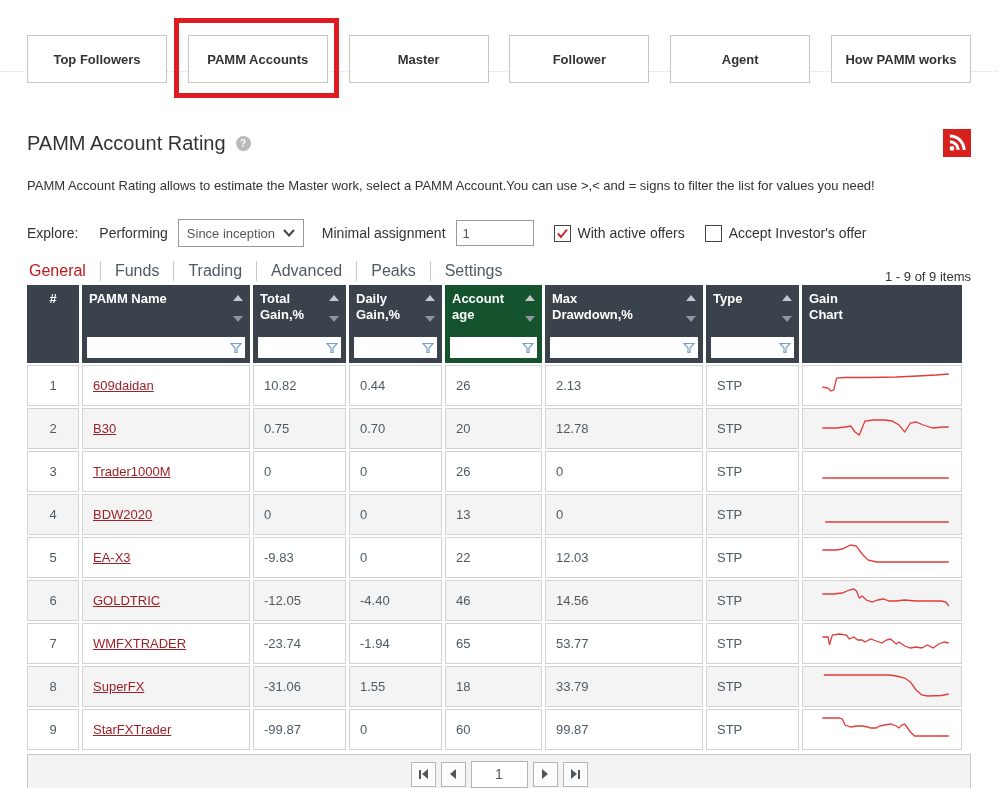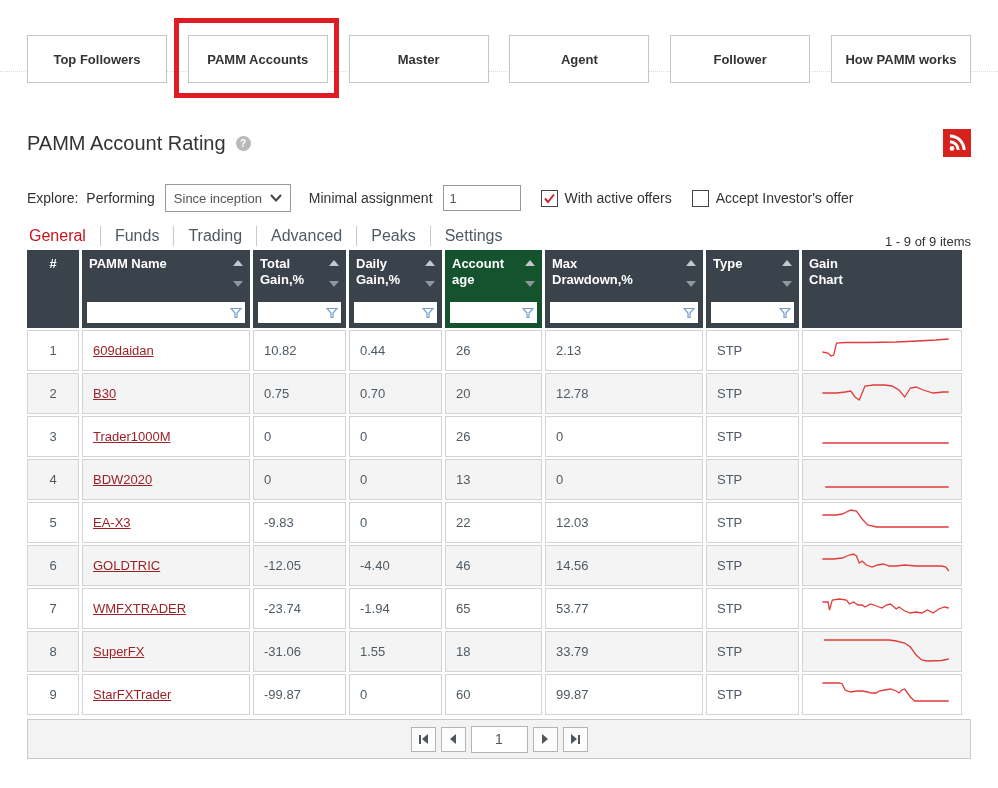--- a/index.html
+++ b/index.html
@@ -28,21 +28,21 @@
     width:15px; height:15px; border-radius:50%; background:#b9b9b9; color:#fff;
     font-size:10px; font-weight:bold; display:inline-flex; align-items:center; justify-content:center;
     margin-left:10px; cursor:pointer;
   }
   .rss { margin-left:auto; width:28px; height:28px; background:#d7211d; display:flex; align-items:center; justify-content:center; cursor:pointer; }
 
   .desc { margin-top:20px; font-size:13px; color:#333; }
 
   
   .filter-row { margin-top:26px; display:flex; align-items:center; font-size:14px; color:#333; }
-  .lbl-gap { margin-left:8px; }
+  .lbl-gap { margin-left:21px; }
   .select {
     margin-left:10px; width:126px; height:28px; border:1px solid #999; background:#fff;
     display:flex; align-items:center; padding:0 8px; cursor:pointer;
   }
   .select .sel-val { font-size:13px; color:#555; }
   .select svg { margin-left:auto; }
   .mini-label { margin-left:18px; }
   .mini-input {
     margin-left:10px; width:78px; height:26px; border:1px solid #999; padding:0 6px;
     font-family:"Liberation Sans", sans-serif; font-size:13px; color:#555;
@@ -95,38 +95,39 @@
 </head>
 <body>
 
 <div class="page">
 
   <div class="nav-row">
     <div class="nav-dotted-line"></div>
   <div class="nav-btn-wrap"><button class="nav-btn">Top Followers</button></div>
       <div class="nav-btn-wrap"><button class="nav-btn">PAMM Accounts</button><div class="red-frame" style="border-color: rgb(225, 27, 34);"></div></div>
       <div class="nav-btn-wrap"><button class="nav-btn">Master</button></div>
+      <div class="nav-btn-wrap"><button class="nav-btn">Follower</button></div>
       <div class="nav-btn-wrap"><button class="nav-btn">Agent</button></div>
-      <div class="nav-btn-wrap"><button class="nav-btn">Follower</button></div>
       <div class="nav-btn-wrap"><button class="nav-btn">How PAMM works</button></div>
     </div>
 
   <div class="content">
     <div class="title-row">
       <h1 class="page-title">PAMM Account Rating</h1>
       <span class="help-icon">?</span>
       <a class="rss">
         <svg width="20" height="20" viewBox="0 0 24 24">
           <circle cx="6" cy="18.5" r="2.8" fill="#fff"></circle>
           <path d="M3.5,10.5 a10,10 0 0 1 10,10" stroke="#fff" stroke-width="3.6" fill="none"></path>
           <path d="M3.5,3.5 a17,17 0 0 1 17,17" stroke="#fff" stroke-width="3.6" fill="none"></path>
         </svg>
       </a>
     </div>
 
+    <p class="desc">PAMM Account Rating allows to estimate the Master work, select a PAMM Account.You can use &gt;,&lt; and = signs to filter the list for values you need!</p>
 
     <div class="filter-row">
       <span>Explore:</span>
       <span class="lbl-gap">Performing</span>
       <div class="select">
         <span class="sel-val">Since inception</span>
         <svg width="12" height="8" viewBox="0 0 12 8">
           <path d="M1,1 L6,6.5 L11,1" stroke="#444" stroke-width="2" fill="none"></path>
         </svg>
       </div>

